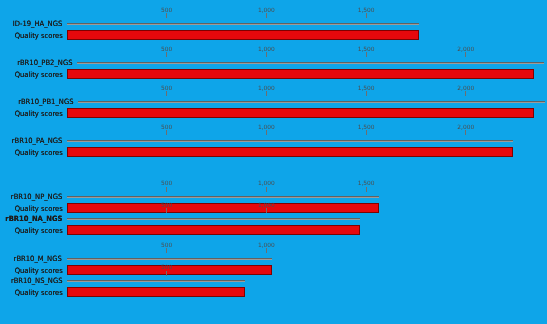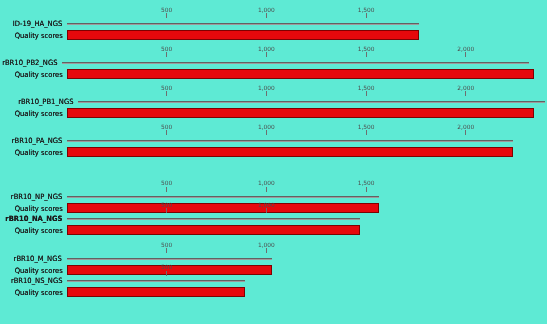--- a/index.html
+++ b/index.html
@@ -15,21 +15,21 @@
     font-family: "DejaVu Sans", sans-serif;
     color: #262626;
     position: relative;
   }
   #viewer {
     position: absolute;
     left: 0;
     top: 0;
     width: 547px;
     height: 324px;
-    background: #5eead4;
+    background: #0ea5e9;
   }
   .track {
     position: absolute;
     left: 0;
     width: 547px;
     height: 36px;
   }
   .ruler {
     position: absolute;
     left: 0;
@@ -135,21 +135,21 @@
         </div>
         <div class="tick" style="left: 366.1px;">
           <div class="tick-label">1,500</div>
           <div class="tick-mark"></div>
         </div>
         <div class="tick" style="left: 465.8px;">
           <div class="tick-label">2,000</div>
           <div class="tick-mark"></div>
         </div>
       </div>
-    <div class="seq-line" style="left: 62px; width: 467.145px;">
+    <div class="seq-line" style="left: 77px; width: 467.145px;">
       <div class="seq-label">rBR10_PB2_NGS</div>
     </div>
     <div class="qual-bar" style="left: 67px; width: 467.145px;">
       <div class="qual-label">Quality scores</div>
     </div>
   </div>
 
   <div class="track" style="top: 84.9px;">
     <div class="ruler">
         <div class="tick" style="left: 166.7px;">

